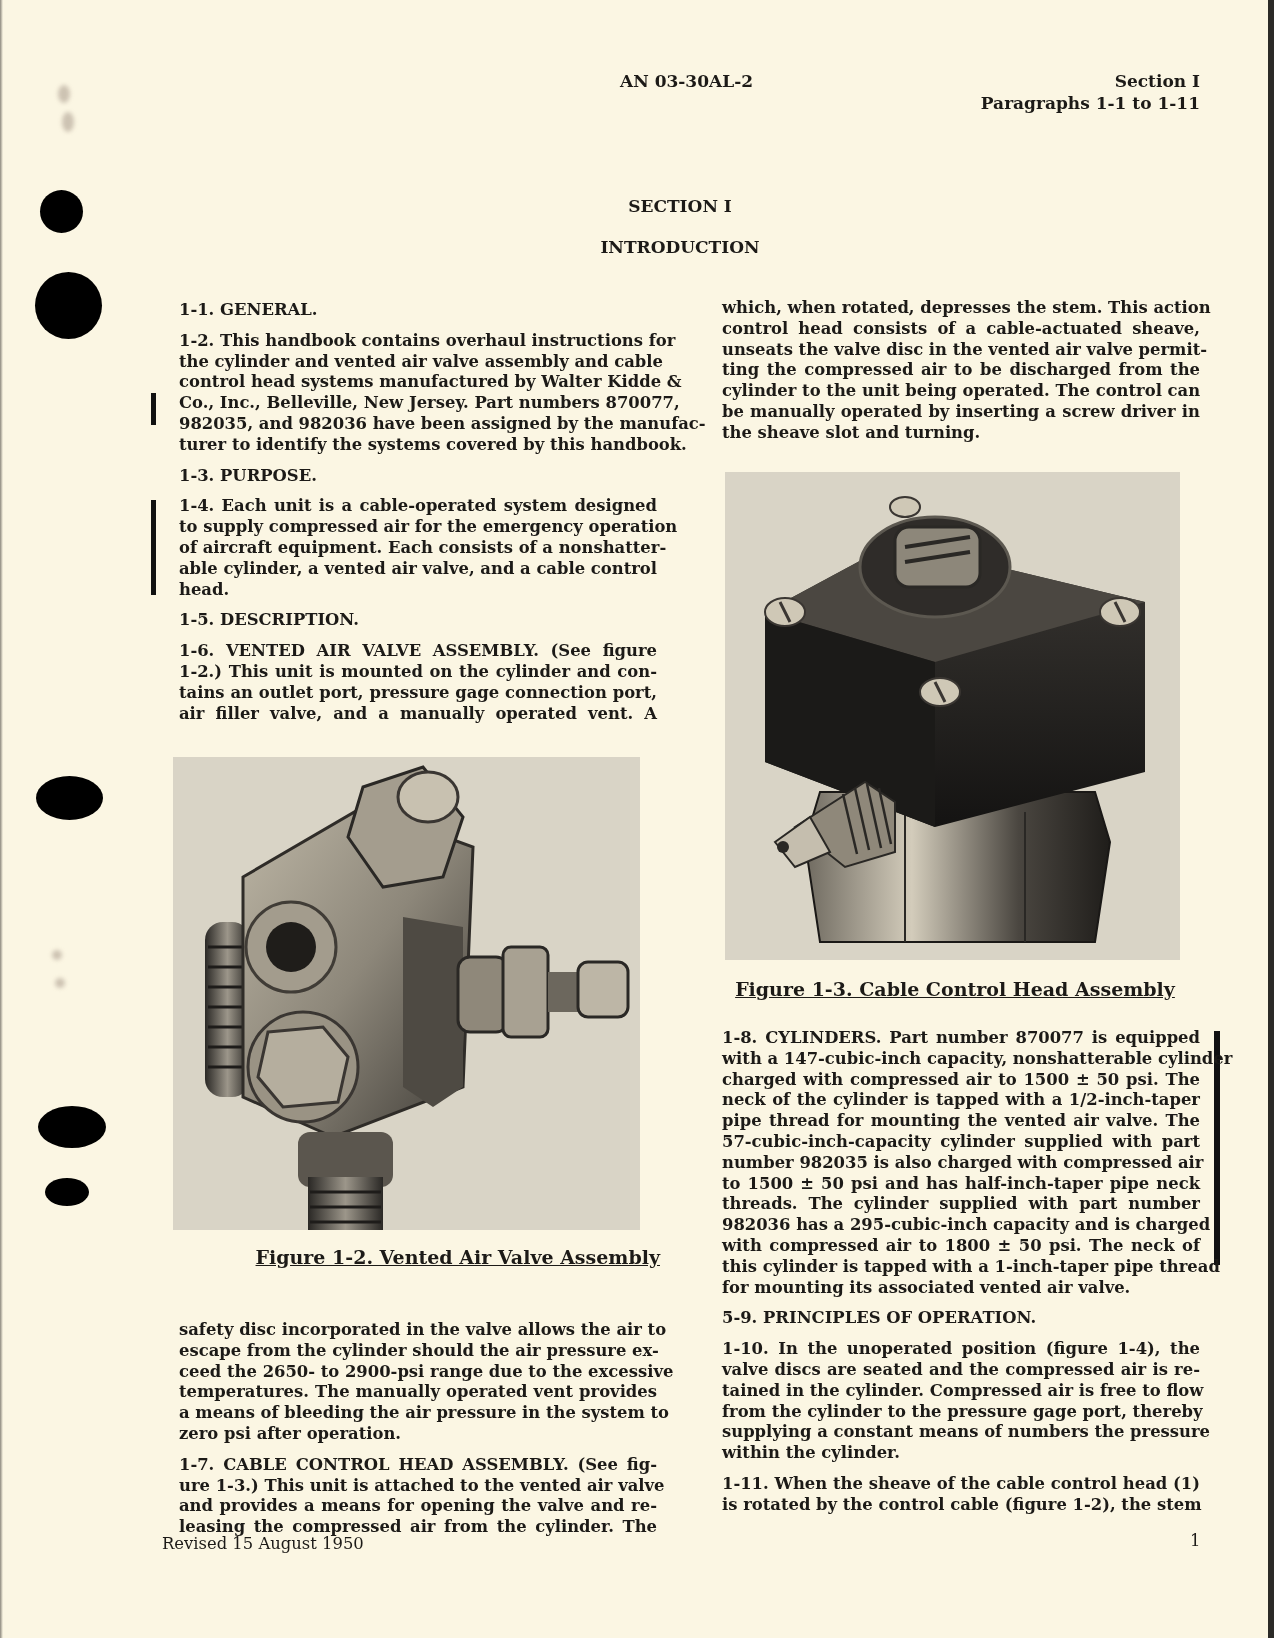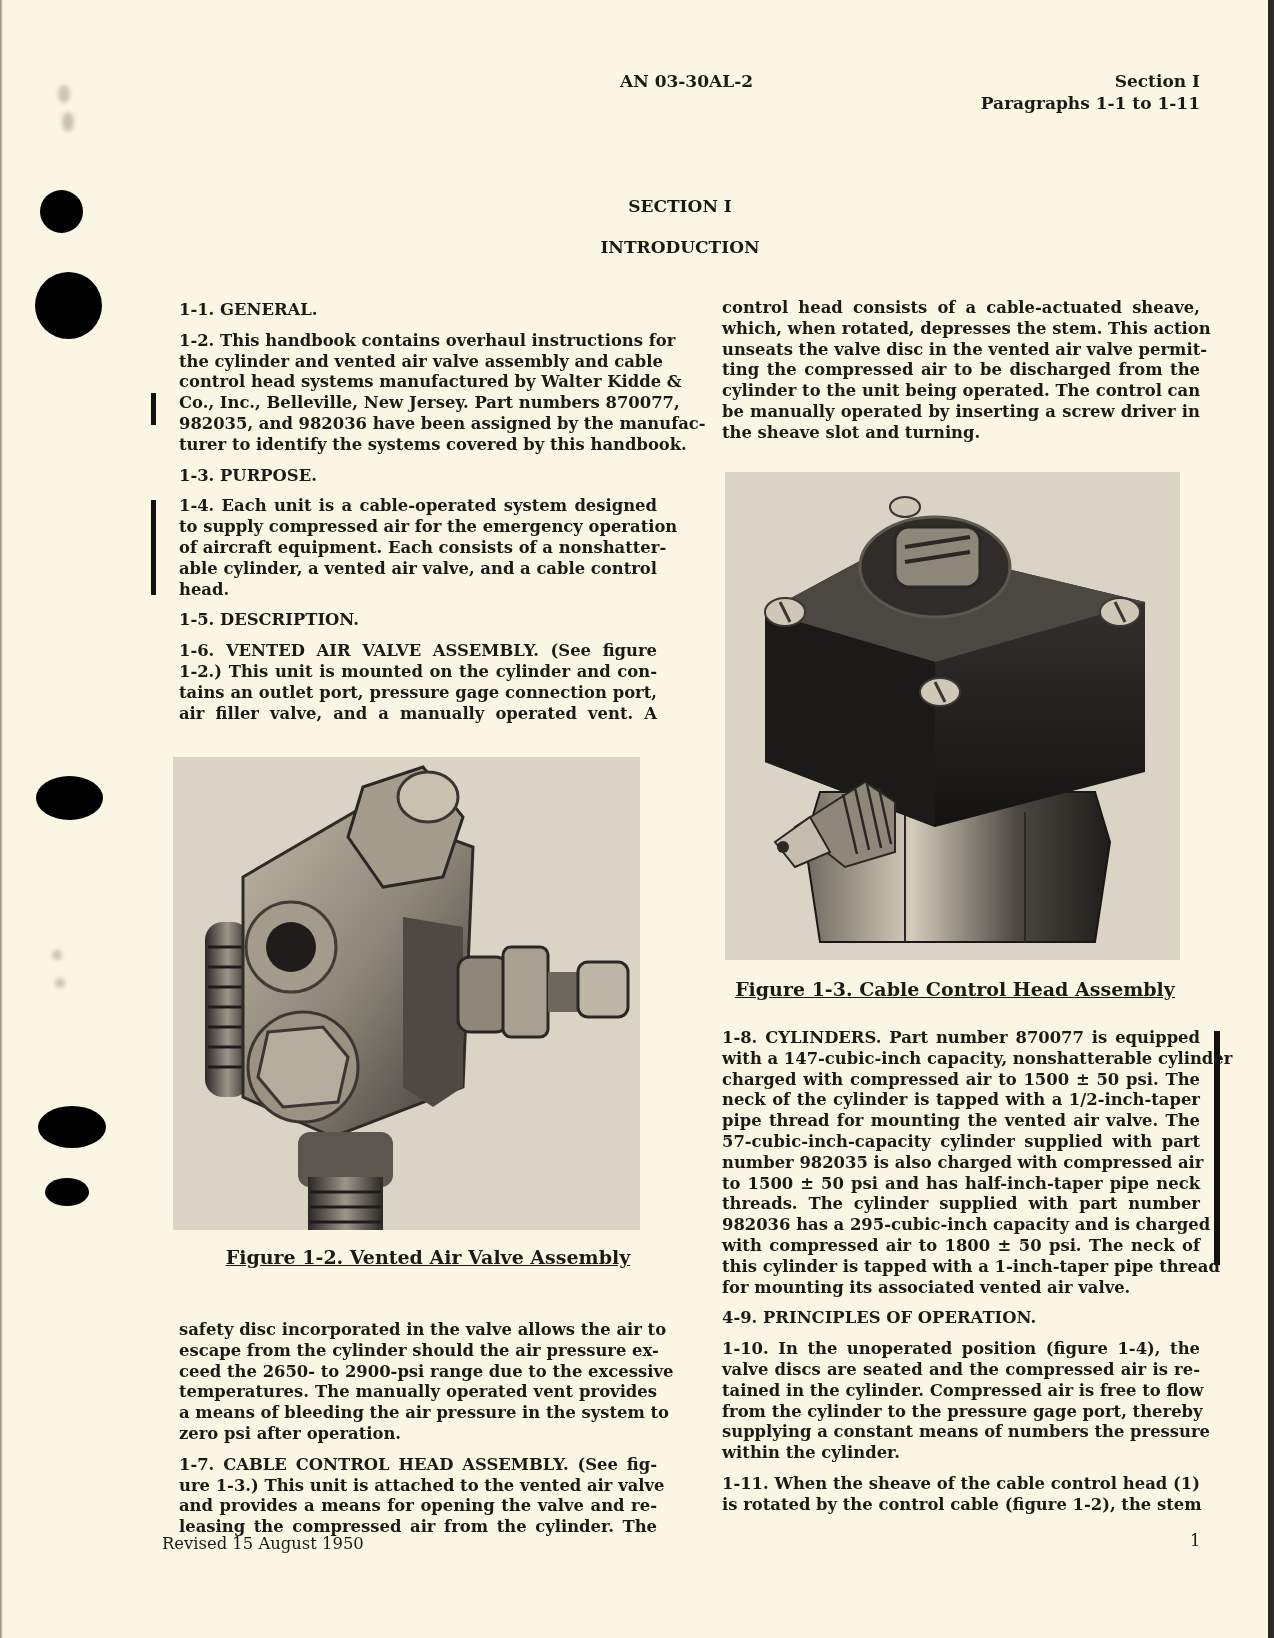--- a/index.html
+++ b/index.html
@@ -145,43 +145,43 @@
 
     <rect x="125" y="375" width="95" height="55" rx="12" fill="#5b564e"></rect>
     <rect x="135" y="420" width="75" height="70" fill="url(#thread)"></rect>
     <g stroke="#1e1c1a" stroke-width="3">
       <line x1="137" y1="435" x2="208" y2="435"></line>
         <line x1="137" y1="450" x2="208" y2="450"></line>
       <line x1="137" y1="465" x2="208" y2="465"></line>
     </g>
   </svg>
 </div>
-<div class="caption" style="left:183px;top:1246px;width:490px;">Figure 1-2. Vented Air Valve Assembly</div>
+<div class="caption" style="left:170px;top:1246px;width:490px;text-align:right;">Figure 1-2. Vented Air Valve Assembly</div>
 
 <div class="col col-left-b">
   <p>
     <span class="line">safety disc incorporated in the valve allows the air to</span>
     <span class="line">escape from the cylinder should the air pressure ex-</span>
     <span class="line">ceed the 2650- to 2900-psi range due to the excessive</span>
     <span class="line">temperatures. The manually operated vent provides</span>
     <span class="line">a means of bleeding the air pressure in the system to</span>
     <span class="line last">zero psi after operation.</span>
   </p>
   <p>
     <span class="line">1-7. CABLE CONTROL HEAD ASSEMBLY. (See fig-</span>
     <span class="line">ure 1-3.) This unit is attached to the vented air valve</span>
     <span class="line">and provides a means for opening the valve and re-</span>
     <span class="line">leasing the compressed air from the cylinder. The</span>
   </p>
 </div>
 
 <div class="col col-right-a">
   <p>
+    <span class="line">which, when rotated, depresses the stem. This action</span>
     <span class="line">control head consists of a cable-actuated sheave,</span>
-    <span class="line">which, when rotated, depresses the stem. This action</span>
     <span class="line">unseats the valve disc in the vented air valve permit-</span>
     <span class="line">ting the compressed air to be discharged from the</span>
     <span class="line">cylinder to the unit being operated. The control can</span>
     <span class="line">be manually operated by inserting a screw driver in</span>
     <span class="line last">the sheave slot and turning.</span>
   </p>
 </div>
 
 <div class="photo" style="left:725px;top:472px;width:455px;height:488px;">
   <svg width="455" height="488" viewBox="0 0 455 488">
@@ -245,21 +245,21 @@
     <span class="line">pipe thread for mounting the vented air valve. The</span>
     <span class="line">57-cubic-inch-capacity cylinder supplied with part</span>
     <span class="line">number 982035 is also charged with compressed air</span>
     <span class="line">to 1500 ± 50 psi and has half-inch-taper pipe neck</span>
     <span class="line">threads. The cylinder supplied with part number</span>
     <span class="line">982036 has a 295-cubic-inch capacity and is charged</span>
     <span class="line">with compressed air to 1800 ± 50 psi. The neck of</span>
     <span class="line">this cylinder is tapped with a 1-inch-taper pipe thread</span>
     <span class="line last">for mounting its associated vented air valve.</span>
   </p>
-  <p class="head">4-9. PRINCIPLES OF OPERATION.</p>
+  <p class="head">5-9. PRINCIPLES OF OPERATION.</p>
   <p>
     <span class="line">1-10. In the unoperated position (figure 1-4), the</span>
     <span class="line">valve discs are seated and the compressed air is re-</span>
     <span class="line">tained in the cylinder. Compressed air is free to flow</span>
     <span class="line">from the cylinder to the pressure gage port, thereby</span>
     <span class="line">supplying a constant means of numbers the pressure</span>
     <span class="line last">within the cylinder.</span>
   </p>
   <p>
     <span class="line">1-11. When the sheave of the cable control head (1)</span>

